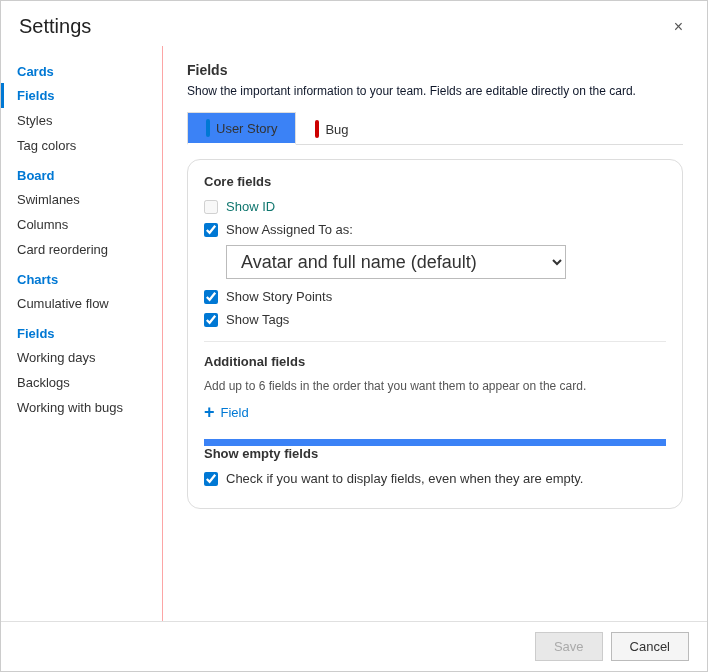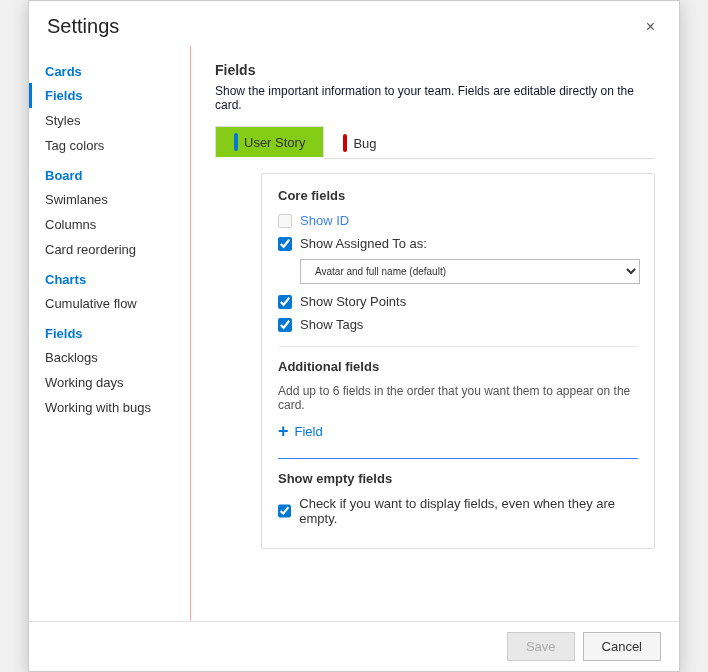--- a/index.html
+++ b/index.html
@@ -6,21 +6,21 @@
     body {
       font-family: 'Segoe UI', Arial, sans-serif;
       font-size: 13px;
       background: #f0f0f0;
       display: flex;
       justify-content: center;
       align-items: center;
       min-height: 100vh;
     }
     .dialog {
-      width: 652px;
+      width: 708px;
       height: 672px;
       background: #fff;
       border: 1px solid #ccc;
       box-shadow: 0 4px 16px rgba(0,0,0,0.2);
       display: flex;
       flex-direction: column;
       position: relative;
     }
     .dialog-header {
       display: flex;
@@ -104,35 +104,34 @@
       border: 1px solid transparent;
       border-bottom: none;
       background: none;
       display: flex;
       align-items: center;
       gap: 6px;
       margin-bottom: -1px;
     }
     .tab.active {
       border-color: #ddd;
-      background: #84cc16;
+      background: #3b82f6;
       border-bottom: 2px solid #fff;
       font-weight: 500;
     }
     .tab-indicator {
       width: 4px;
       height: 18px;
       border-radius: 2px;
       display: inline-block;
     }
     .fields-box {
       border: 1px solid #ddd;
-      border-radius: 2px;
+      border-radius: 13px;
       padding: 14px 16px;
-      margin-left: 46px;
     }
     .fields-section-title {
       font-size: 13px;
       font-weight: 600;
       color: #333;
       margin-bottom: 10px;
     }
     .field-row {
       display: flex;
       align-items: center;
@@ -143,29 +142,29 @@
       width: 14px;
       height: 14px;
       accent-color: #0078d4;
       cursor: pointer;
     }
     .field-label {
       font-size: 13px;
       color: #333;
     }
     .field-label.muted {
-      color: #3b82f6;
+      color: #0f766e;
     }
     .dropdown-row {
       margin: 2px 0 10px 22px;
     }
     .dropdown {
       width: 340px;
       padding: 5px 10px;
-      font-size: 10px;
+      font-size: 18px;
       border: 1px solid #bbb;
       background: #fff;
       color: #333;
       cursor: pointer;
       appearance: auto;
     }
     .additional-section {
       margin-top: 14px;
       border-top: 1px solid #e8e8e8;
       padding-top: 12px;
@@ -183,22 +182,21 @@
       margin-top: 6px;
     }
     .plus-icon {
       font-size: 18px;
       font-weight: 700;
       color: #0078d4;
       line-height: 1;
     }
     .show-empty-section {
       margin-top: 14px;
-      border-top: 1px solid #3b82f6;
-      padding-top: 12px;
+      border-top: 7px solid #3b82f6;
     }
     .empty-desc {
       font-size: 12px;
       color: #555;
       margin-top: 6px;
     }
     .dialog-footer {
       display: flex;
       justify-content: flex-end;
       gap: 8px;
@@ -239,22 +237,22 @@
 
       <div class="sidebar-section-title">Board</div>
       <div class="sidebar-item">Swimlanes</div>
       <div class="sidebar-item">Columns</div>
       <div class="sidebar-item">Card reordering</div>
 
       <div class="sidebar-section-title">Charts</div>
       <div class="sidebar-item">Cumulative flow</div>
 
       <div class="sidebar-section-title">Fields</div>
+      <div class="sidebar-item">Working days</div>
       <div class="sidebar-item">Backlogs</div>
-      <div class="sidebar-item">Working days</div>
       <div class="sidebar-item">Working with bugs</div>
     </div>
 
     <div class="main-content">
       <div class="section-heading">Fields</div>
       <div class="section-desc">Show the important information to your team. Fields are editable directly on the card.</div>
 
       <div class="tabs">
         <button class="tab active">
           <span class="tab-indicator" style="background:#0078d4;"></span>

